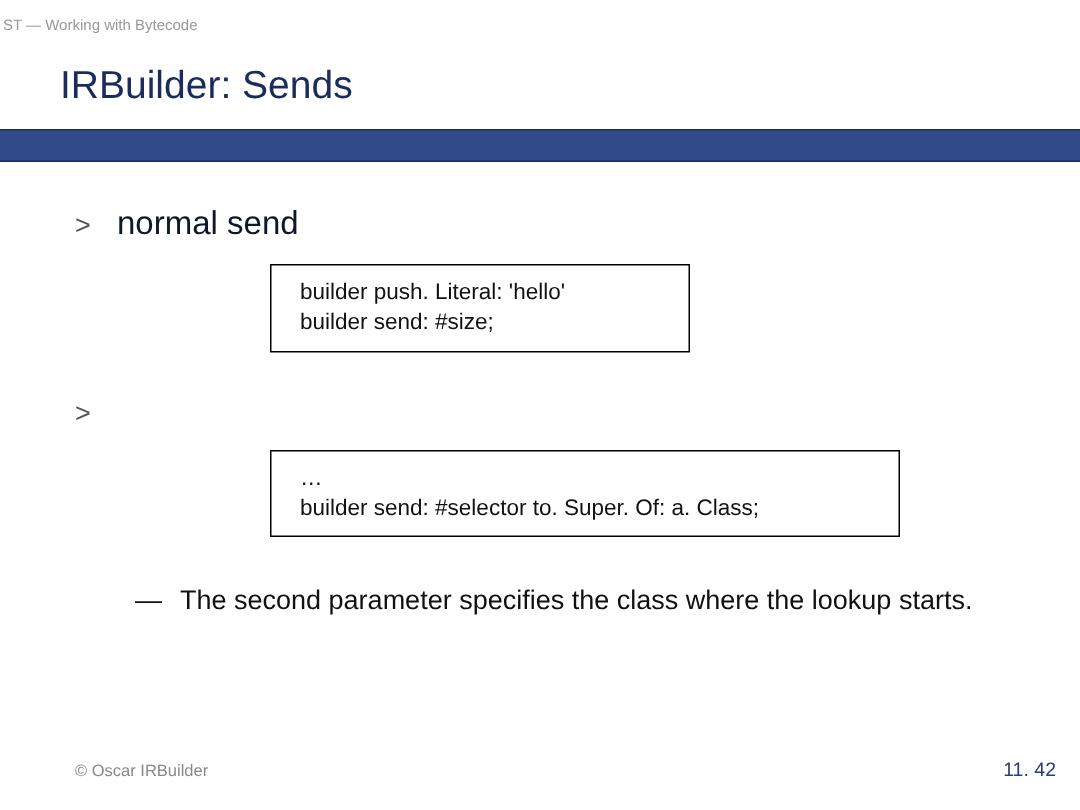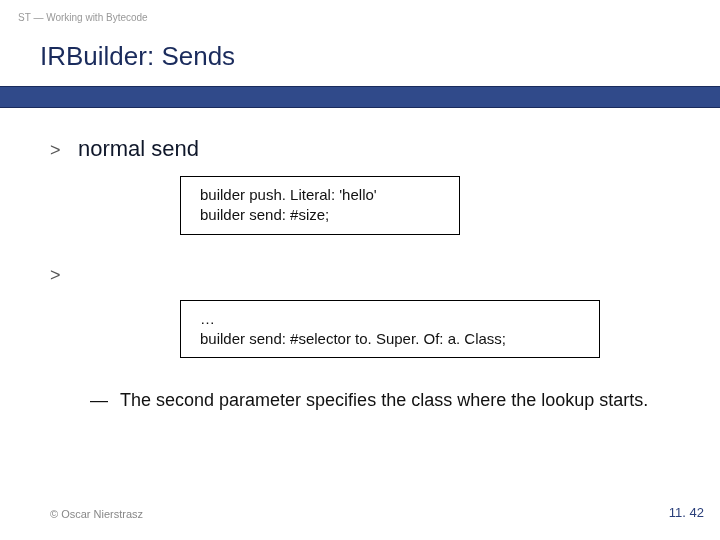--- a/index.html
+++ b/index.html
@@ -7,21 +7,21 @@
     width: 720px;
     height: 540px;
     font-family: Arial, Helvetica, sans-serif;
     background: #fff;
     position: relative;
     overflow: hidden;
   }
   .header-label {
     font-size: 10px;
     color: #999;
-    padding: 12px 0 0 18px;
+    padding: 12px 0 0 2px;
   }
   .title {
     font-size: 26px;
     font-weight: normal;
     color: #1a2b5c;
     padding: 18px 0 14px 40px;
   }
   .blue-bar {
     height: 22px;
     background: #304a8a;
@@ -111,14 +111,14 @@
   <div class="code-box wide">…
 builder send: #selector to. Super. Of: a. Class;</div>
 
   <div class="sub-line">
     <span class="sub-dash">—</span>
     <span class="sub-text">The second parameter specifies the class where the lookup starts.</span>
   </div>
 
 </div>
 
-<div class="footer-left">© Oscar Nierstrasz</div>
+<div class="footer-left">© Oscar IRBuilder</div>
 <div class="footer-right">11. 42</div>
 
 </body></html>

